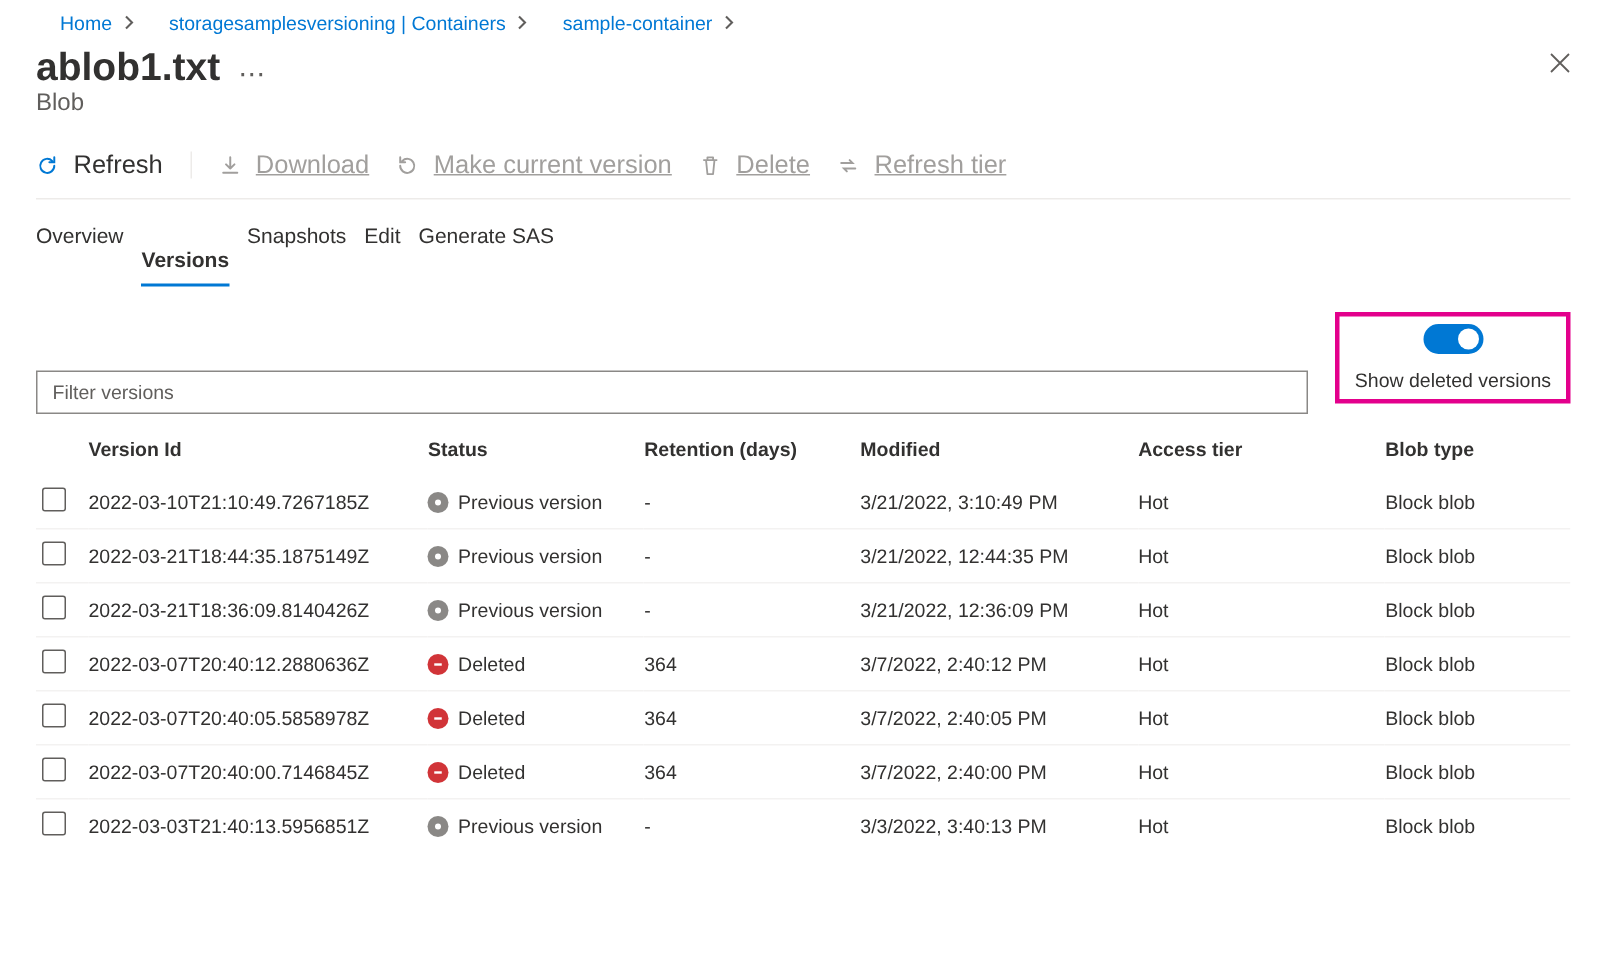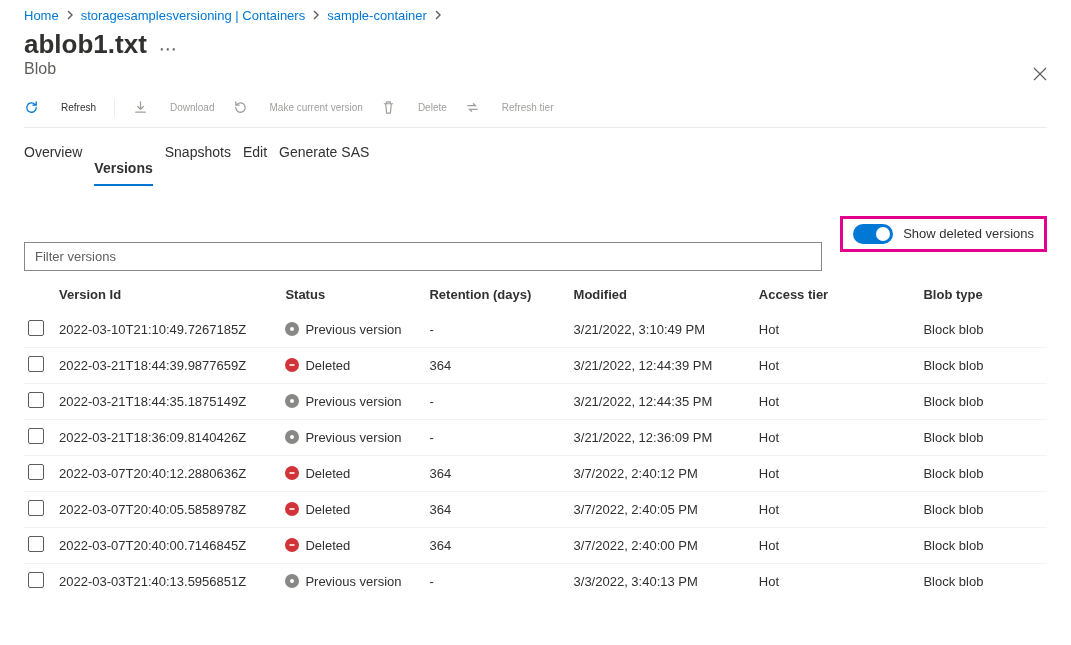--- a/index.html
+++ b/index.html
@@ -5,70 +5,70 @@
   * { box-sizing: border-box; }
   body {
     margin: 0;
     padding: 8px 24px 24px 24px;
     font-family: "Segoe UI", -apple-system, sans-serif;
     font-size: 13px;
     color: #323130;
     background: #fff;
     width: 1071px;
   }
-  a { color: #0078d4; text-decoration: none; }
+  a { color: #0078d4; text-decoration: none; margin-left: 16px; }
 
   
   .breadcrumb { display: flex; align-items: center; gap: 6px; font-size: 13px; margin-bottom: 6px; }
   .crumb-sep svg { width: 10px; height: 10px; }
 
   
-  .header { display: flex; align-items: flex-end; justify-content: space-between; }
+  .header { display: flex; align-items: flex-start; justify-content: space-between; }
   .title-row { display: flex; align-items: center; gap: 12px; }
   .page-title { font-size: 26px; font-weight: 600; margin: 0; }
   .more-dots { color: #605e5c; font-size: 18px; letter-spacing: 1px; line-height: 1; position: relative; top: 4px;}
   .subtitle { font-size: 16px; color: #605e5c; margin-top: 0px; margin-bottom: 12px;}
   .close-x { font-size: 18px; color: #605e5c; cursor: pointer; padding: 4px 0;}
 
   
   .toolbar { display: flex; align-items: center; gap: 18px; padding: 8px 0 10px 0; border-bottom: 1px solid #edebe9; }
-  .tool-btn { display: flex; align-items: center; gap: 22px; background: none; border: none; font-size: 10px; padding: 2px 0; cursor: pointer; font-family: inherit; }
+  .tool-btn { display: flex; align-items: center; gap: 10px; background: none; border: none; font-size: 17px; padding: 2px 0; cursor: pointer; font-family: inherit; }
   .tool-btn.enabled { color: #323130; }
   .tool-btn.enabled .icon svg { stroke: #0078d4; fill: none; }
-  .tool-btn.disabled { color: #a19f9d; cursor: default; }
+  .tool-btn.disabled { color: #a19f9d; cursor: default; text-decoration: underline; }
   .tool-btn.disabled .icon svg { stroke: #a19f9d; fill: none; }
   .icon { display: inline-flex; }
   .toolbar .sep { width: 1px; height: 18px; background: #edebe9; }
 
   
   .tabs { display: flex; gap: 12px; padding: 12px 0 0 0; }
   .tab { padding: 4px 0 8px 0; font-size: 14px; cursor: pointer; border-bottom: 2px solid transparent; }
   .tab.active { font-weight: 600; border-bottom-color: #0078d4; margin-top: 16px; }
 
   
   .filter-row { display: flex; align-items: center; gap: 18px; margin-top: 10px; }
   .filter-input {
     flex: 1; padding: 6px 10px; font-size: 13px; border: 1px solid #8a8886;
     font-family: inherit; color: #323130; margin-top: 46px;
   }
   .filter-input::placeholder { color: #605e5c; }
-  .toggle-wrap { display: flex; align-items: center; gap: 10px; border: 3px solid #e3008c; padding: 5px 10px; }
+  .toggle-wrap { display: flex; align-items: center; gap: 10px; border: 3px solid #e3008c; padding: 5px 10px; flex-direction: column; }
   .toggle { width: 40px; height: 20px; border-radius: 10px; background: #0078d4; position: relative; }
   .toggle::after { content:""; position:absolute; right:3px; top:3px; width:14px; height:14px; border-radius:50%; background:#fff; }
 
   
   .table-wrap { overflow-x: auto; margin-top: 6px; }
   table { border-collapse: collapse; width: 100%; min-width: 1000px; }
   th { text-align: left; font-weight: 600; font-size: 13px; padding: 10px 8px 10px 0; white-space: nowrap; }
   th.check-col, td.check-col { width: 34px; padding-left: 4px; }
   td { font-size: 13px; padding: 8px 8px 8px 0; white-space: nowrap; border-top: 1px solid #f3f2f1; }
   tbody tr:first-child td { border-top: none; }
   .chk { width: 16px; height: 16px; border: 1px solid #605e5c; border-radius: 2px; display: inline-block; }
 
-  .status-cell { display: flex; align-items: flex-start; gap: 6px; }
+  .status-cell { display: flex; align-items: center; gap: 6px; }
   .status-ico { width: 14px; height: 14px; border-radius: 50%; display: inline-flex; align-items: center; justify-content: center; flex-shrink:0; }
   .status-ico.prev { background: #8a8886; }
   .status-ico.del  { background: #d13438; }
   .status-ico svg { width: 8px; height: 8px; }
 
   .col-version  { width: 220px; }
   .col-status   { width: 140px; }
   .col-ret      { width: 140px; }
   .col-mod      { width: 180px; }
   .col-tier     { width: 160px; }
@@ -194,38 +194,20 @@
               <span>Previous version</span>
             </div>
           </td>
           <td>-</td>
           <td>3/21/2022, 3:10:49 PM</td>
           <td>Hot</td>
           <td>Block blob</td>
         </tr>
         <tr>
           <td class="check-col"><span class="chk"></span></td>
-          <td>2022-03-21T18:44:39.9877659Z</td>
-          <td>
-            <div class="status-cell">
-              <span class="status-ico del">
-                <svg viewBox="0 0 8 8">
-                  <rect x="1.5" y="3.2" width="5" height="1.6" fill="#fff"></rect>
-                </svg>
-              </span>
-              <span>Deleted</span>
-            </div>
-          </td>
-          <td>364</td>
-          <td>3/21/2022, 12:44:39 PM</td>
-          <td>Hot</td>
-          <td>Block blob</td>
-        </tr>
-        <tr>
-          <td class="check-col"><span class="chk"></span></td>
           <td>2022-03-21T18:44:35.1875149Z</td>
           <td>
             <div class="status-cell">
               <span class="status-ico prev">
                 <svg viewBox="0 0 8 8">
                   <circle cx="4" cy="4" r="2" fill="#fff"></circle>
                 </svg>
               </span>
               <span>Previous version</span>
             </div>

